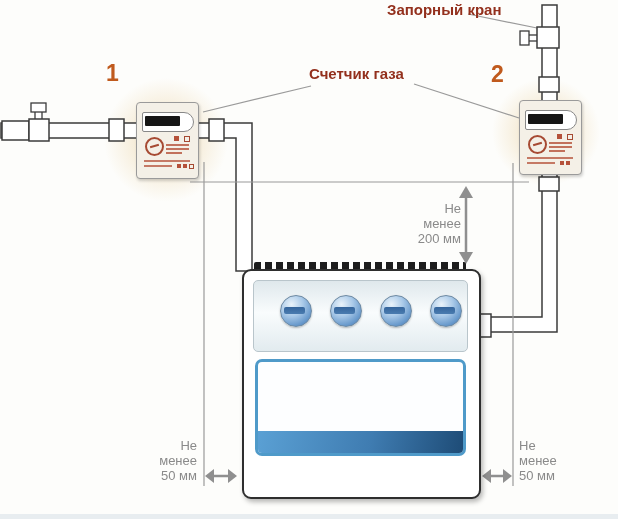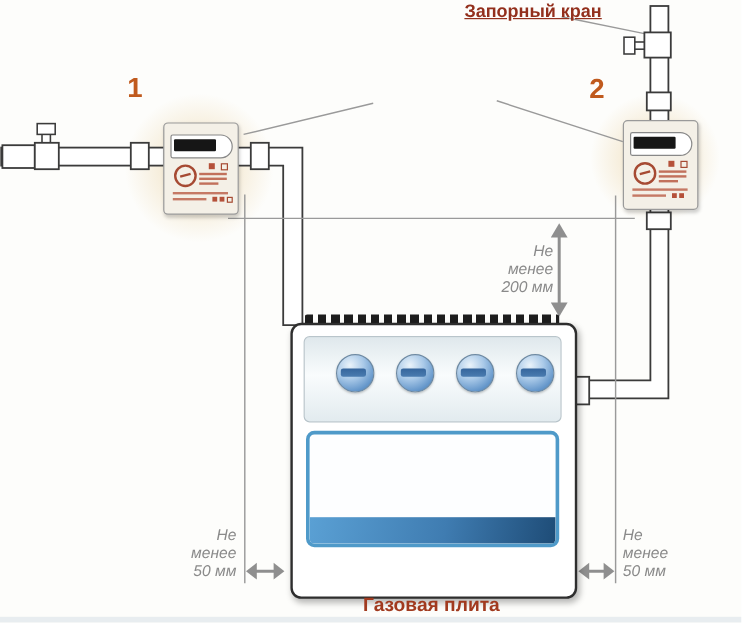--- a/index.html
+++ b/index.html
@@ -35,21 +35,21 @@
     box-shadow:0 1px 2px rgba(0,0,0,.25);}
   .knob-bar{position:absolute;left:3px;top:11px;width:21px;height:7px;border-radius:2px;
     background:linear-gradient(180deg,#35659c,#4a7cb0);}
   #oven-door{position:absolute;left:11px;top:88px;width:205px;height:91px;background:#fdfeff;
     border:3px solid #4f9ac9;border-radius:7px;overflow:hidden;}
   #oven-band{position:absolute;left:0;bottom:0;width:100%;height:22px;
     background:linear-gradient(100deg,#5aa0d4 0%,#3f7cb1 55%,#1e4c77 100%);}
   
   .callout{position:absolute;font-weight:bold;font-size:15px;color:#93301d;white-space:nowrap;}
   .num{position:absolute;font-weight:bold;font-size:23px;color:#c05a1d;}
-  .dim{position:absolute;font-size:13px;line-height:15px;color:#8a8a8a;font-style:italic;}
+  .dim{position:absolute;font-size:13px;line-height:15px;color:#8a8a8a;}
   .dim.r{text-align:right;}
   #bottom-strip{position:absolute;left:0;top:514px;width:618px;height:5px;background:#e8edf0;}
   svg{position:absolute;left:0;top:0;}
 </style>
 </head>
 <body>
 
 <div id="canvas">
 
   <div class="glow" style="left:104px;top:78px;width:124px;height:124px;"></div>
@@ -159,22 +159,22 @@
           <div class="knob-bar"></div>
         </div>
     </div>
     <div id="oven-door">
       <div id="oven-band"></div>
     </div>
   </div>
 
   <div class="num" style="left:106px;top:60px;">1</div>
   <div class="num" style="left:491px;top:61px;">2</div>
-  <div class="callout" style="left:387px;top:1px;text-decoration:underline;">Запорный кран</div>
-  <div class="callout" style="left:242px;top:496px;width:235px;text-align:center;font-size:16px;color:#a13a1f;">Газовая плита</div>
+  <div class="callout" style="left:387px;top:1px;">Запорный кран</div>
+  <div class="callout" style="left:309px;top:65px;">Счетчик газа</div>
 
   <div class="dim r" style="left:390px;top:201px;width:71px;">
     <div>Не</div>
     <div>менее</div>
     <div>200 мм</div>
   </div>
   <div class="dim r" style="left:128px;top:438px;width:69px;">
     <div>Не</div>
     <div>менее</div>
     <div>50 мм</div>

